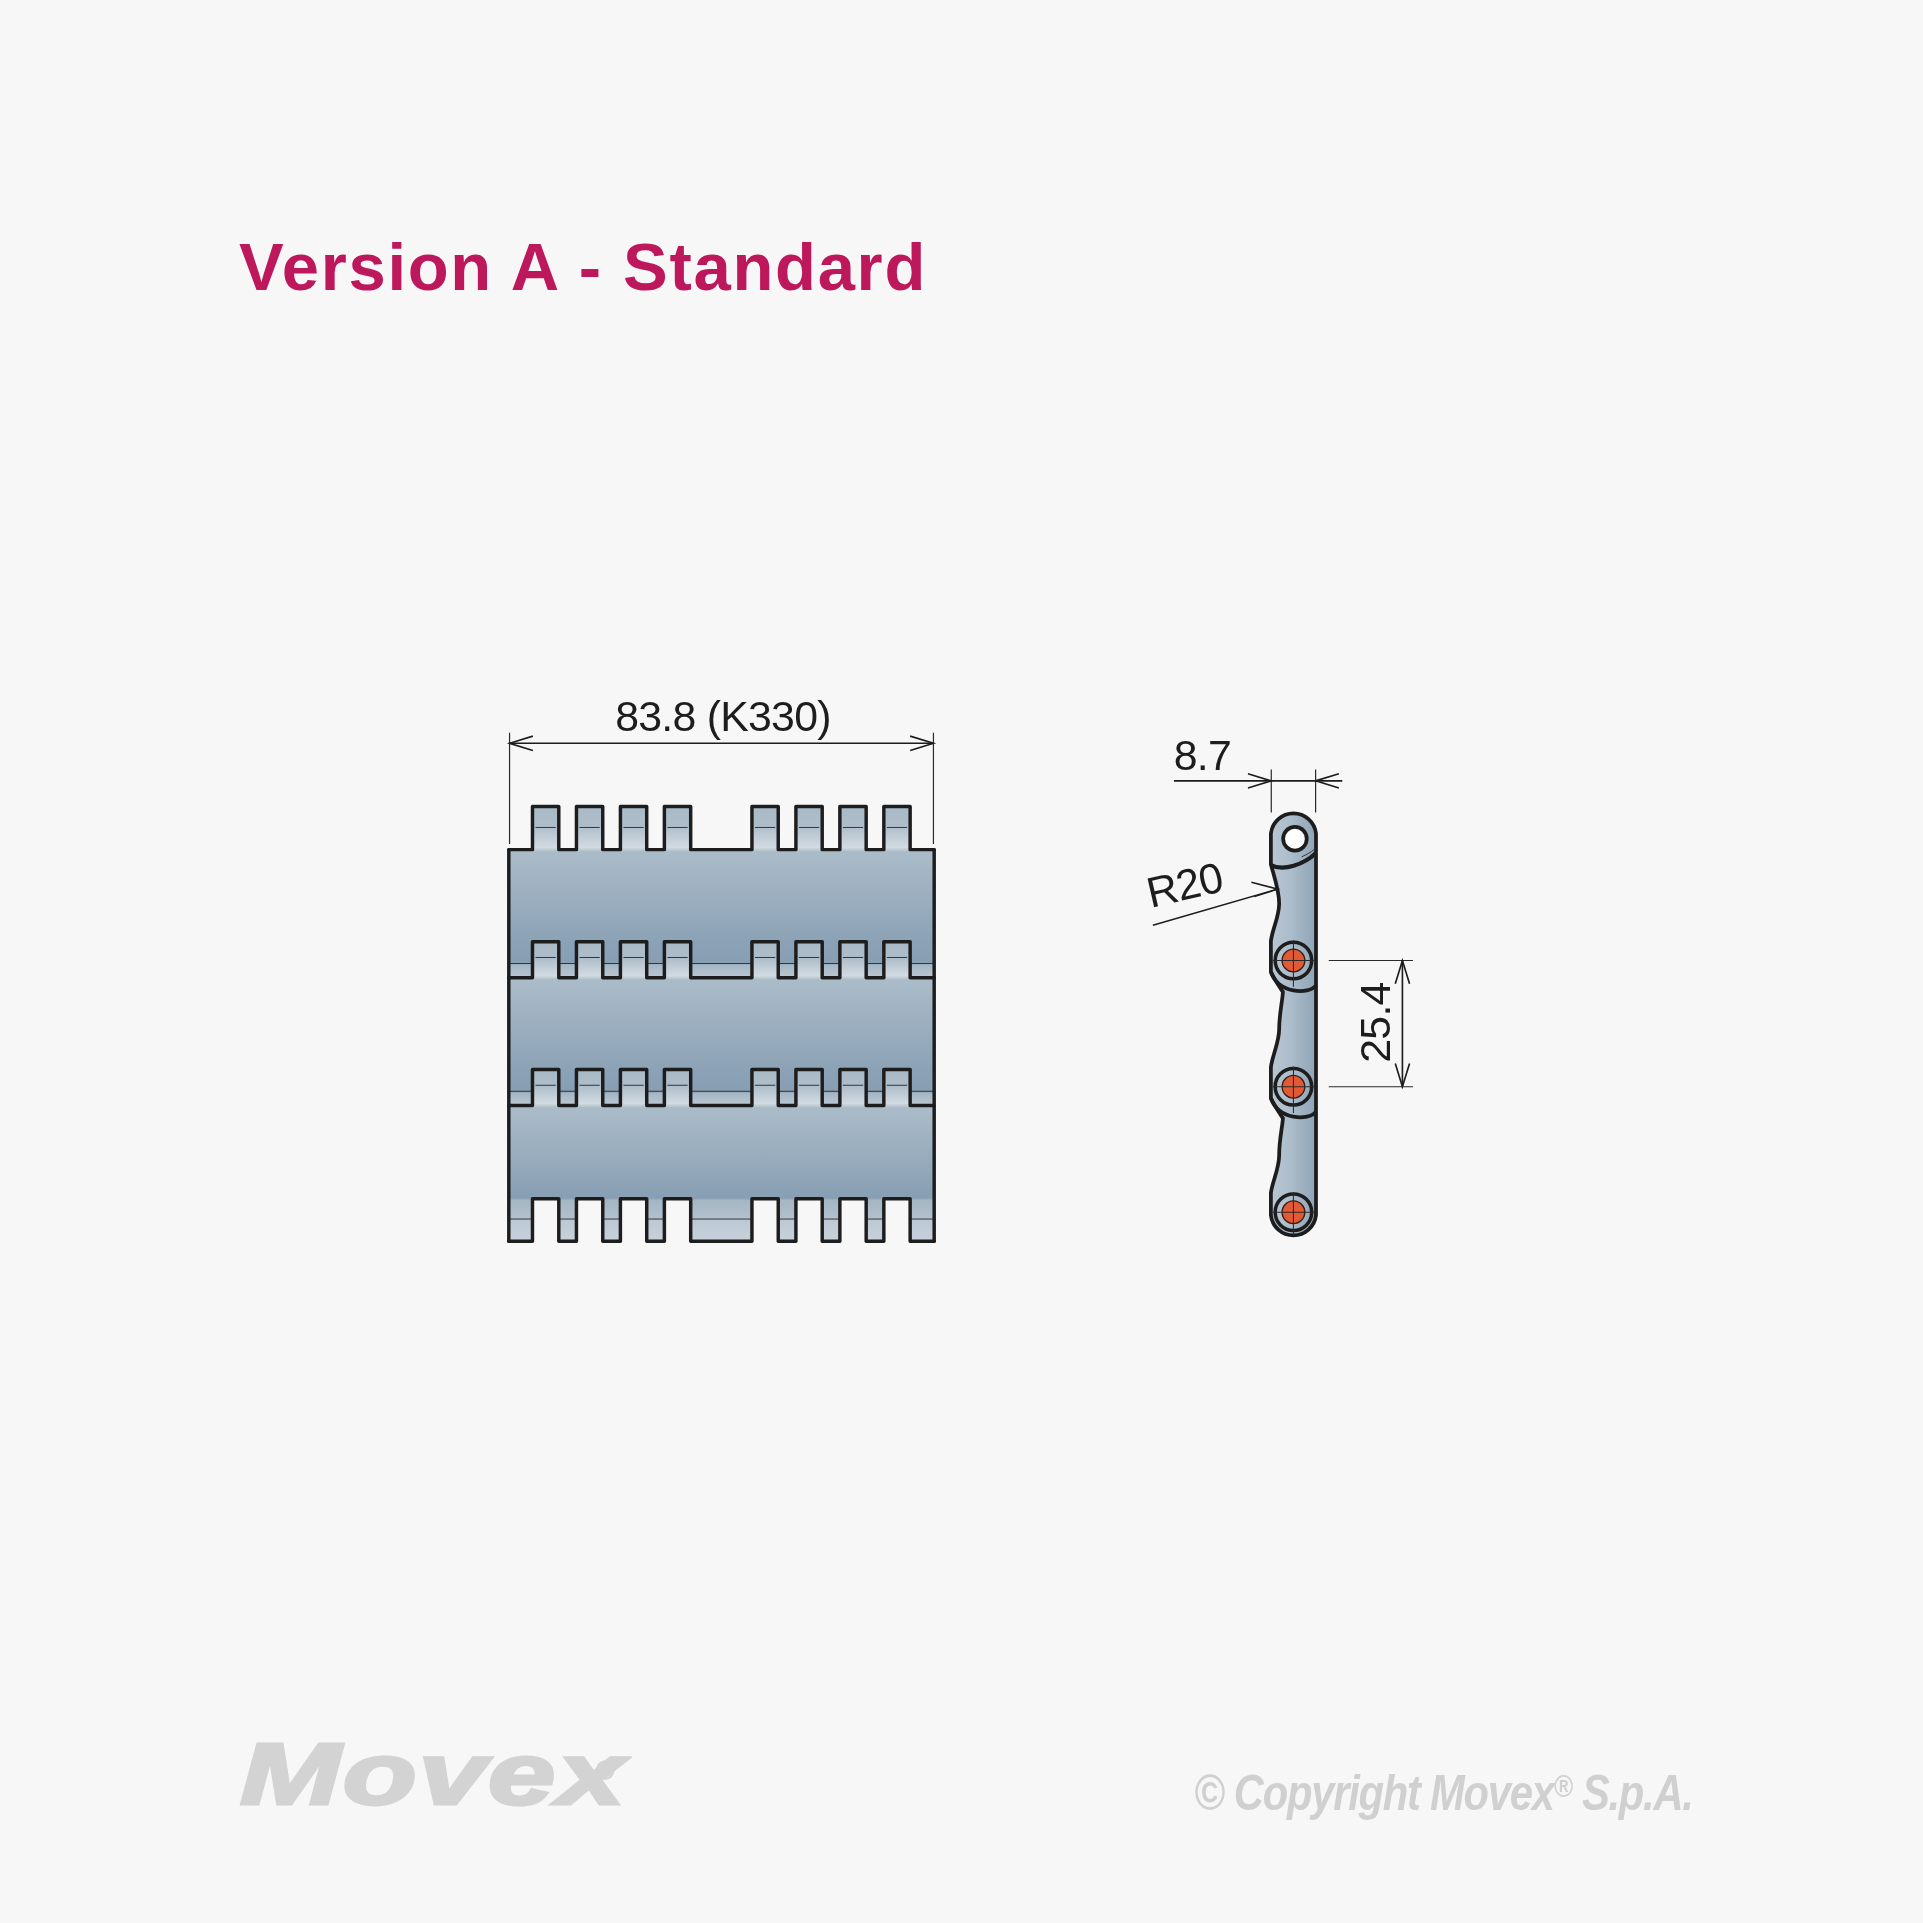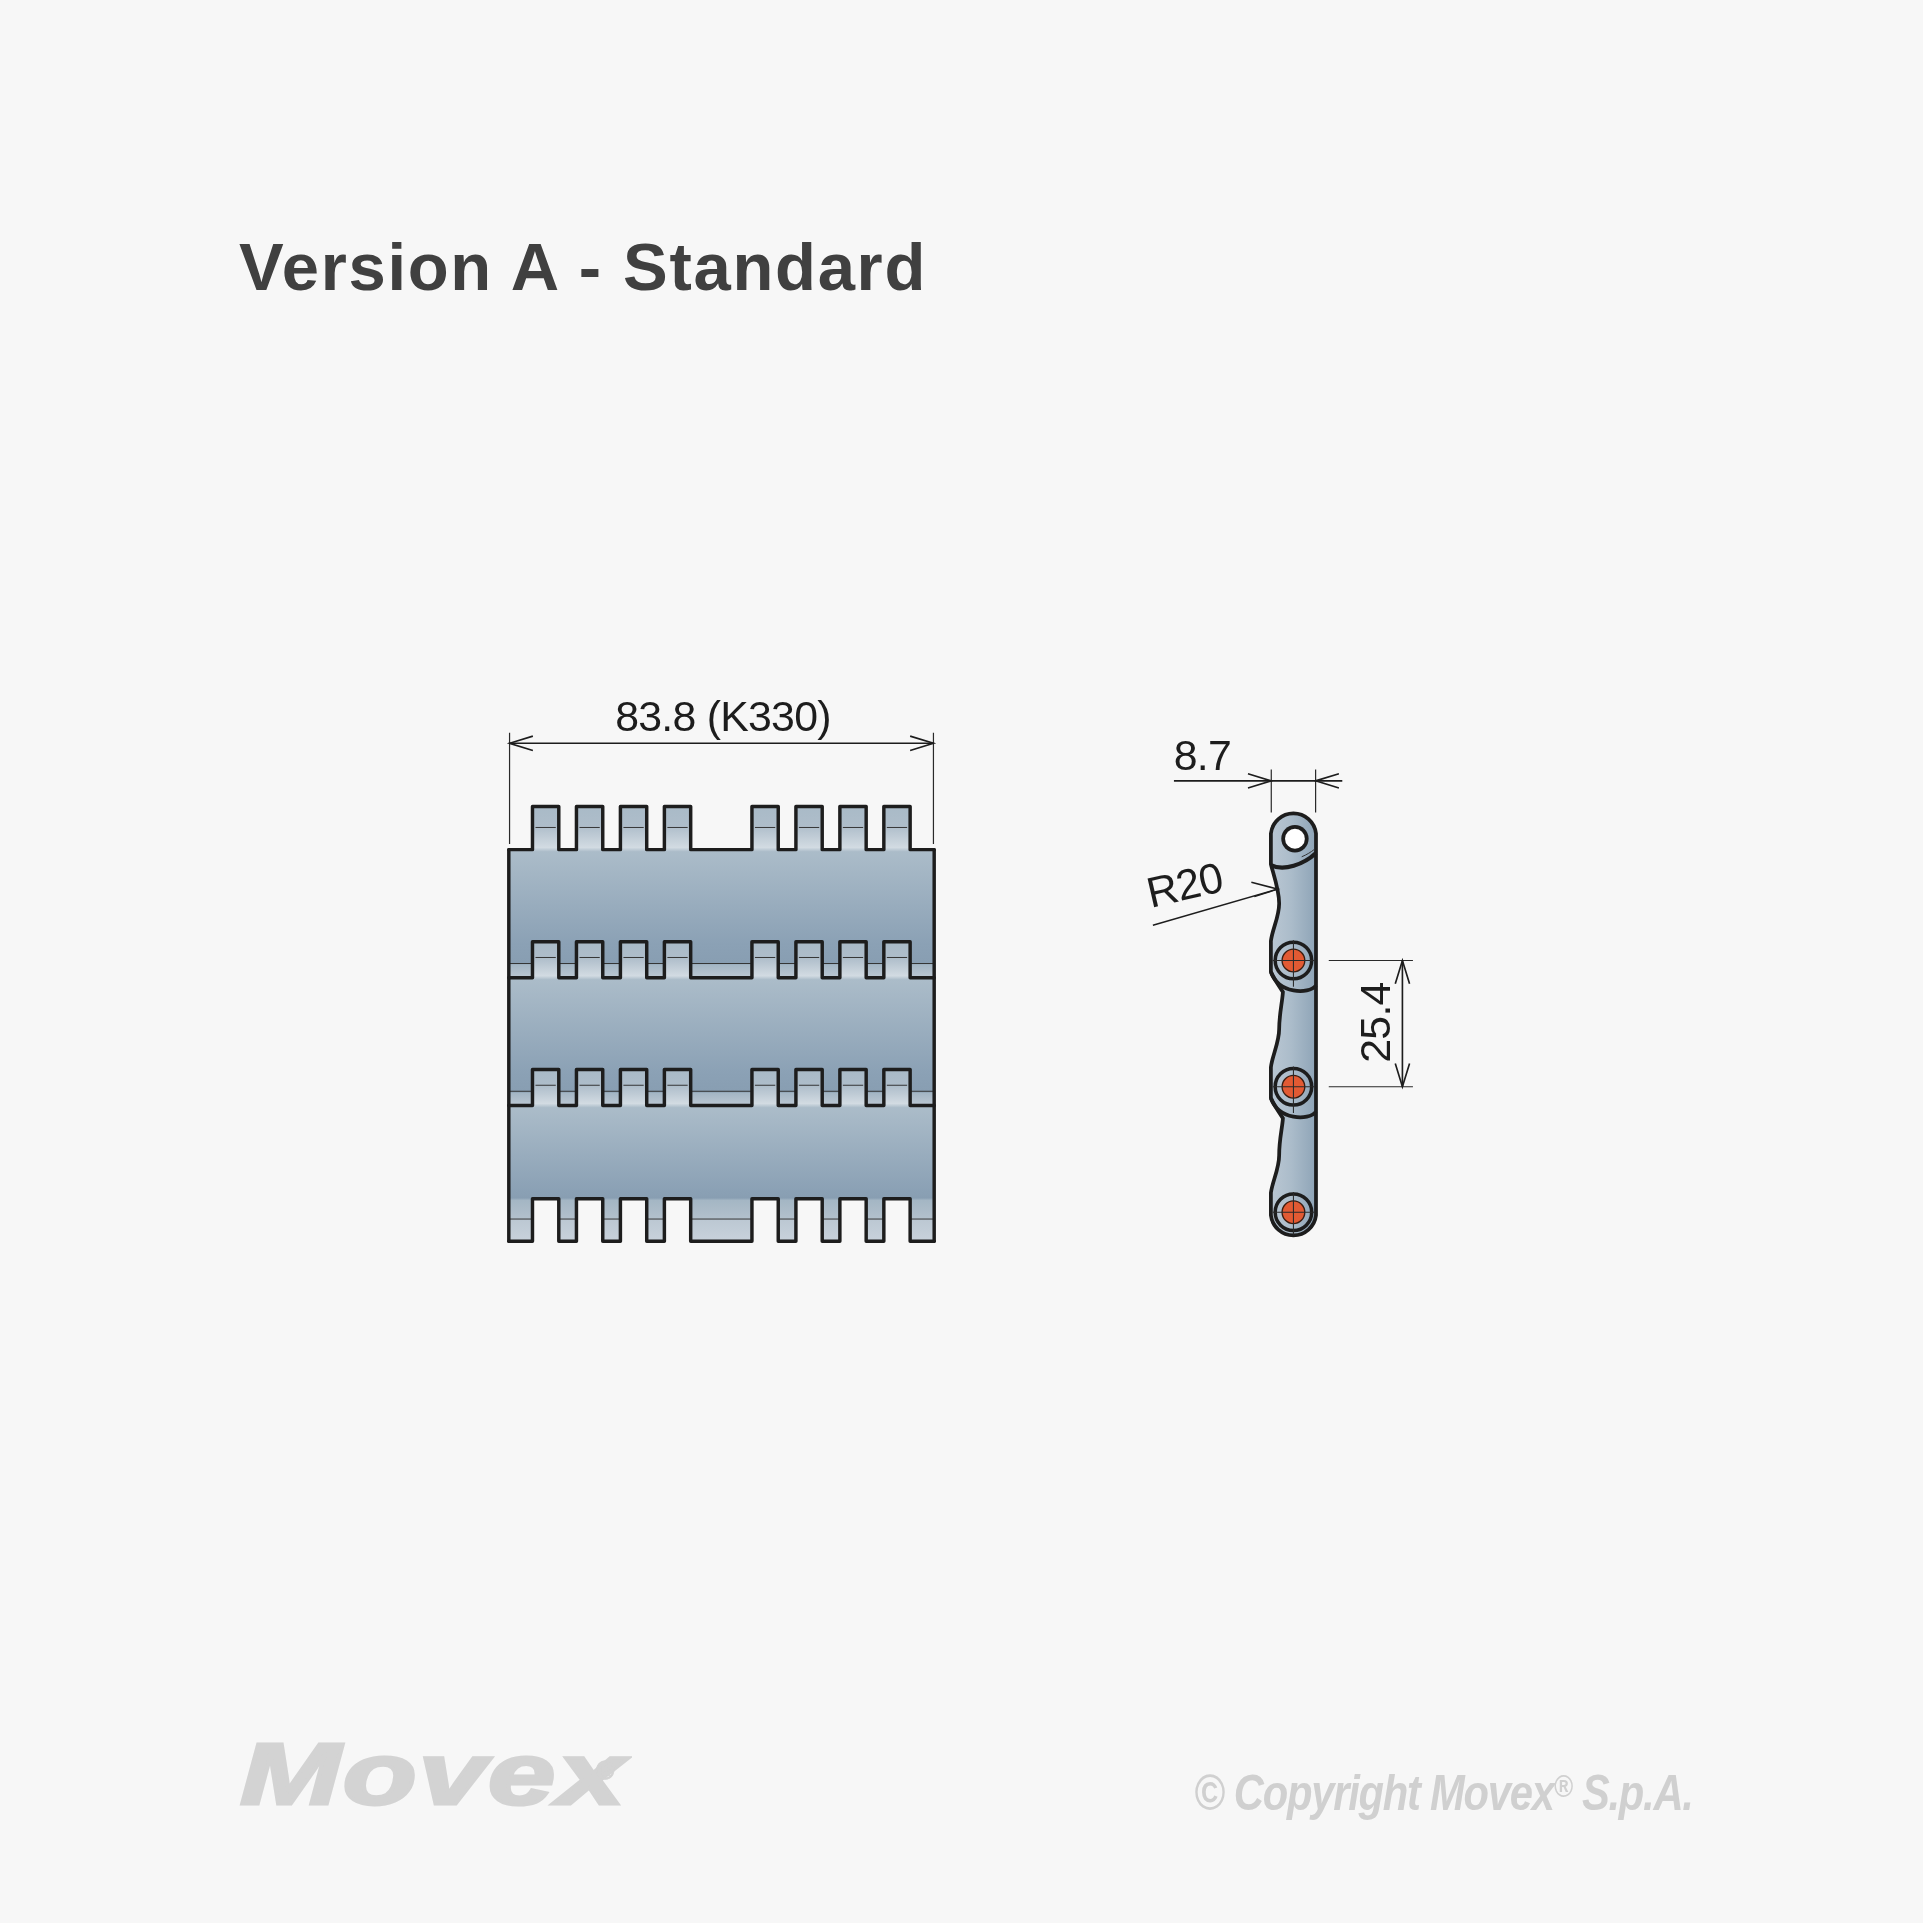--- a/index.html
+++ b/index.html
@@ -86,17 +86,17 @@
 <path d="M1660.5,1029.5 L1691.5,1039 L1660.5,1048.5 M1781.5,1029.5 L1750.5,1039 L1781.5,1048.5" stroke="#1d1d1d" stroke-width="2.2" fill="none"></path>
 <text x="1638" y="1024" font-size="57" text-anchor="end" fill="#1d1d1d" font-family="Liberation Sans, sans-serif" letter-spacing="-1">8.7</text>
 <path d="M1534,1231 L1700,1183" stroke="#1d1d1d" stroke-width="2" fill="none"></path>
 <path d="M1665,1174 L1700,1183 L1669,1193" stroke="#1d1d1d" stroke-width="2" fill="none"></path>
 <text transform="translate(1531,1208) rotate(-13)" font-size="57" fill="#1d1d1d" font-family="Liberation Sans, sans-serif" letter-spacing="-1">R20</text>
 <path d="M1768,1278.0 L1880,1278.0 M1768,1446.0 L1880,1446.0" stroke="#2a2a2a" stroke-width="1.6" fill="none"></path>
 <path d="M1866,1278.0 L1866,1446.0" stroke="#1d1d1d" stroke-width="2.2" fill="none"></path>
 <path d="M1856.5,1309.0 L1866,1278.0 L1875.5,1309.0 M1856.5,1415.0 L1866,1446.0 L1875.5,1415.0" stroke="#1d1d1d" stroke-width="2.2" fill="none"></path>
 <text transform="translate(1849,1414) rotate(-90)" font-size="57" fill="#1d1d1d" font-family="Liberation Sans, sans-serif" letter-spacing="-1">25.4</text>
 </svg>
-<div class="t" style="left:239px;top:228px;font-size:67px;font-weight:bold;color:#404040;letter-spacing:1.7px">Version A - Standard</div>
+<div class="t" style="left:239px;top:228px;font-size:67px;font-weight:bold;color:#be185d;letter-spacing:1.7px">Version A - Standard</div>
 <div class="t" style="left:240px;top:1724px;font-size:87px;font-weight:bold;font-style:italic;color:#d3d3d3;-webkit-text-stroke:3px #d3d3d3;transform:scaleX(1.39);transform-origin:left top;letter-spacing:1.5px">Movex</div>
 <div class="t" style="left:596px;top:1756px;font-size:25px;font-weight:bold;color:#d3d3d3;-webkit-text-stroke:0.8px #d3d3d3">®</div>
 <div class="t" style="left:1194px;top:1764px;font-size:50px;font-weight:bold;font-style:italic;color:#d0d0d0;letter-spacing:-1.5px;transform:scaleX(0.835);transform-origin:left top">© Copyright Movex<span style="font-size:62%;vertical-align:0.42em">®</span> S.p.A.</div>
 
 
 </body></html>

